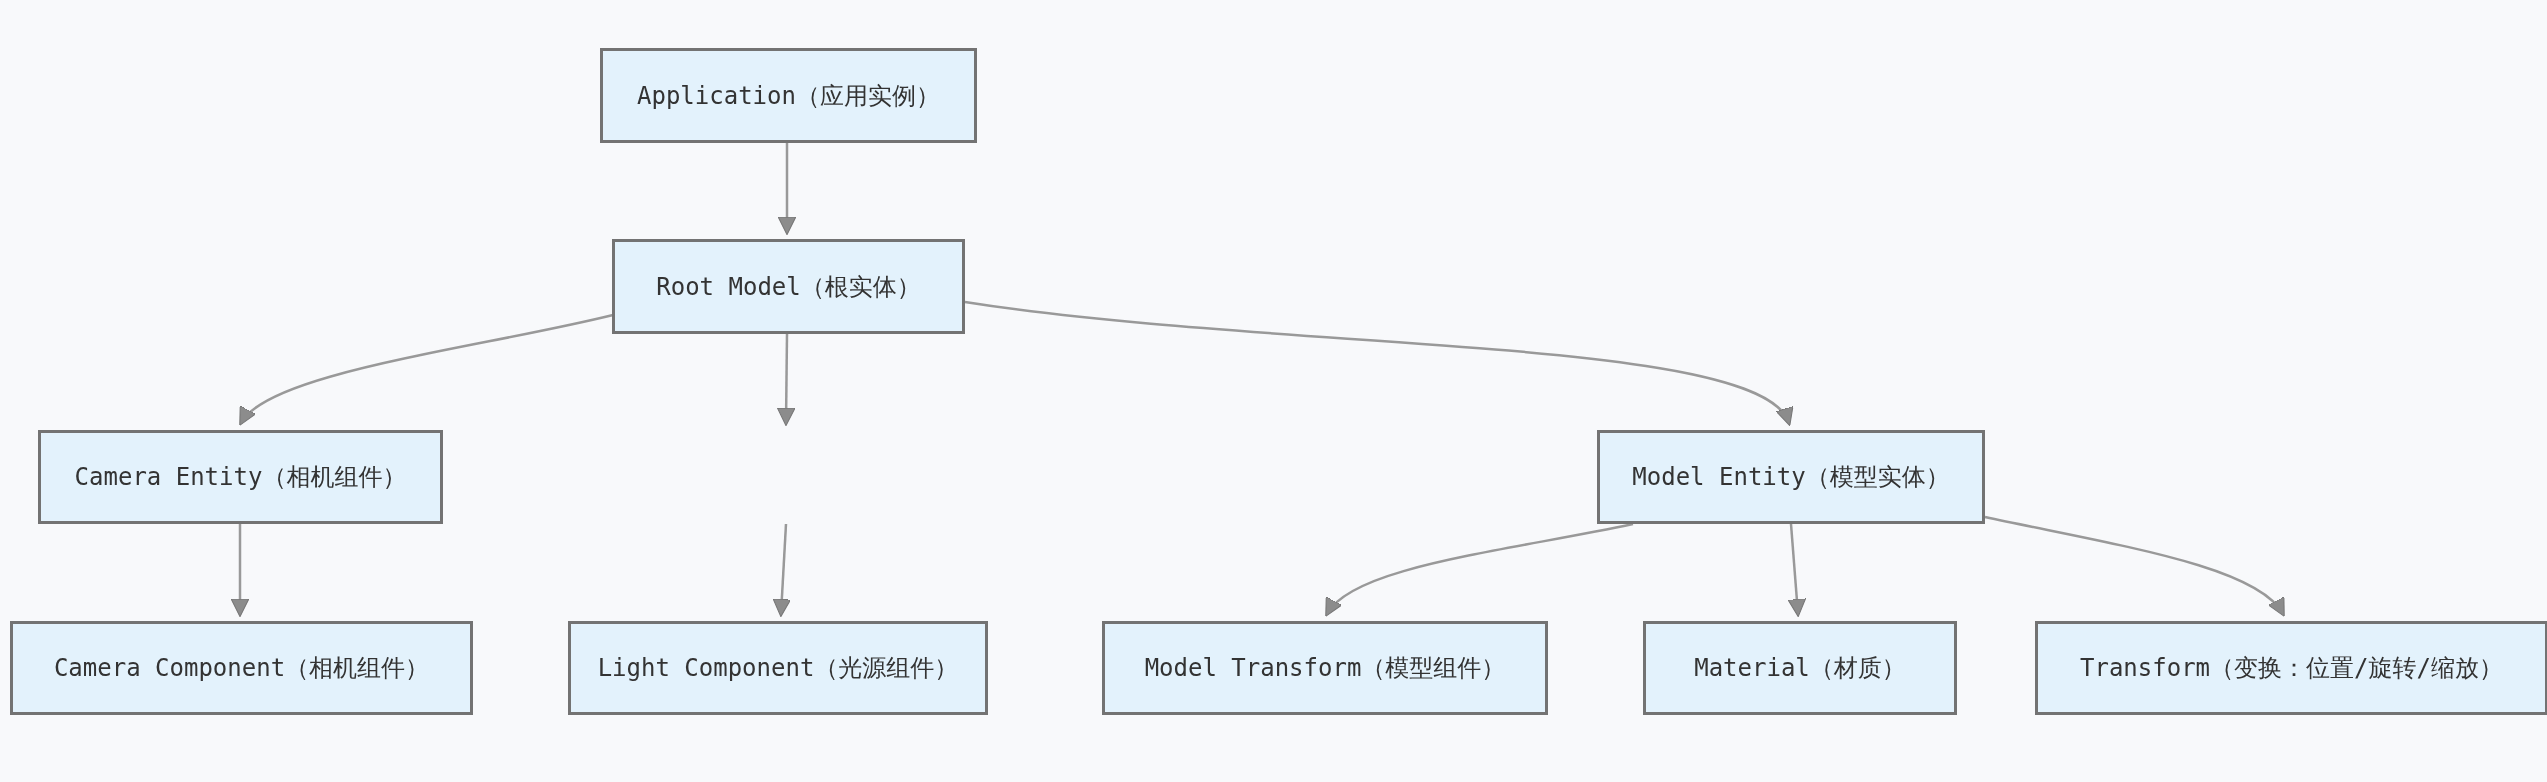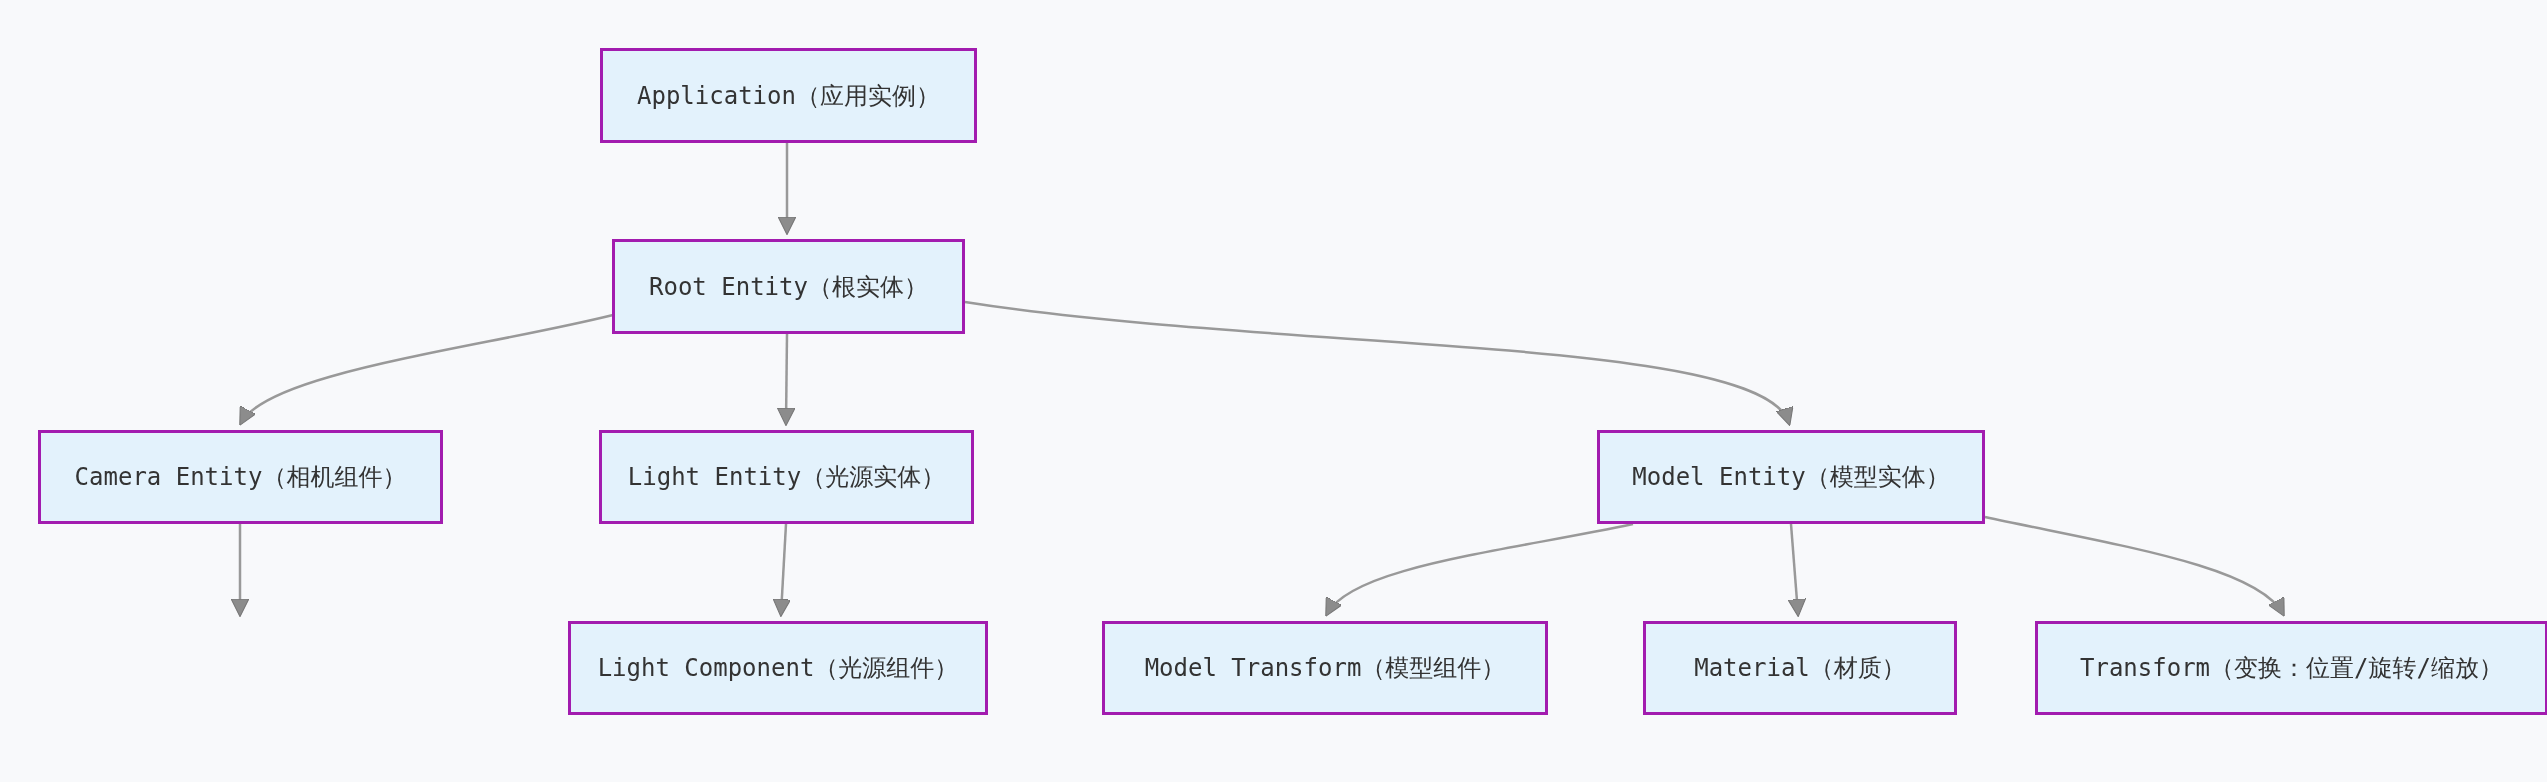--- a/index.html
+++ b/index.html
@@ -15,21 +15,21 @@
     position: absolute;
     left: 0; top: 0;
     width: 2547px; height: 782px;
   }
   .node {
     position: absolute;
     display: flex;
     align-items: center;
     justify-content: center;
     background: #E3F2FC;
-    border: 3px solid #a21caf;
+    border: 3px solid #737373;
     box-sizing: border-box;
     color: #333333;
     font-size: 24px;
     letter-spacing: 0px;
     white-space: nowrap;
     text-align: center;
   }
   
   #n-app        { left: 600px;  top: 48px;  width: 377px; height: 95px; }
   #n-root       { left: 612px;  top: 239px; width: 353px; height: 95px; }
@@ -67,35 +67,35 @@
     <path class="edge" marker-end="url(#arrow)" d="M1633,524 C1500,552 1352,567 1327,614"></path>
     <path class="edge" marker-end="url(#arrow)" d="M1791,524 L1798,614"></path>
     <path class="edge" marker-end="url(#arrow)" d="M1985,517 C2115,545 2258,566 2283,614"></path>
   </svg>
 
   <div class="node" id="n-app">
     <span>Application（应用实例）</span>
   </div>
 
   <div class="node" id="n-root">
-    <span>Root Entity（根实体）</span>
+    <span>Root Model（根实体）</span>
   </div>
 
   <div class="node" id="n-camera">
     <span>Camera Entity（相机组件）</span>
   </div>
 
-  <div class="node" id="n-light">
-    <span>Light Entity（光源实体）</span>
-  </div>
 
   <div class="node" id="n-model">
     <span>Model Entity（模型实体）</span>
   </div>
 
+  <div class="node" id="n-cameracomp">
+    <span>Camera Component（相机组件）</span>
+  </div>
 
   <div class="node" id="n-lightcomp">
     <span>Light Component（光源组件）</span>
   </div>
 
   <div class="node" id="n-modelcomp">
     <span>Model Transform（模型组件）</span>
   </div>
 
   <div class="node" id="n-material">

